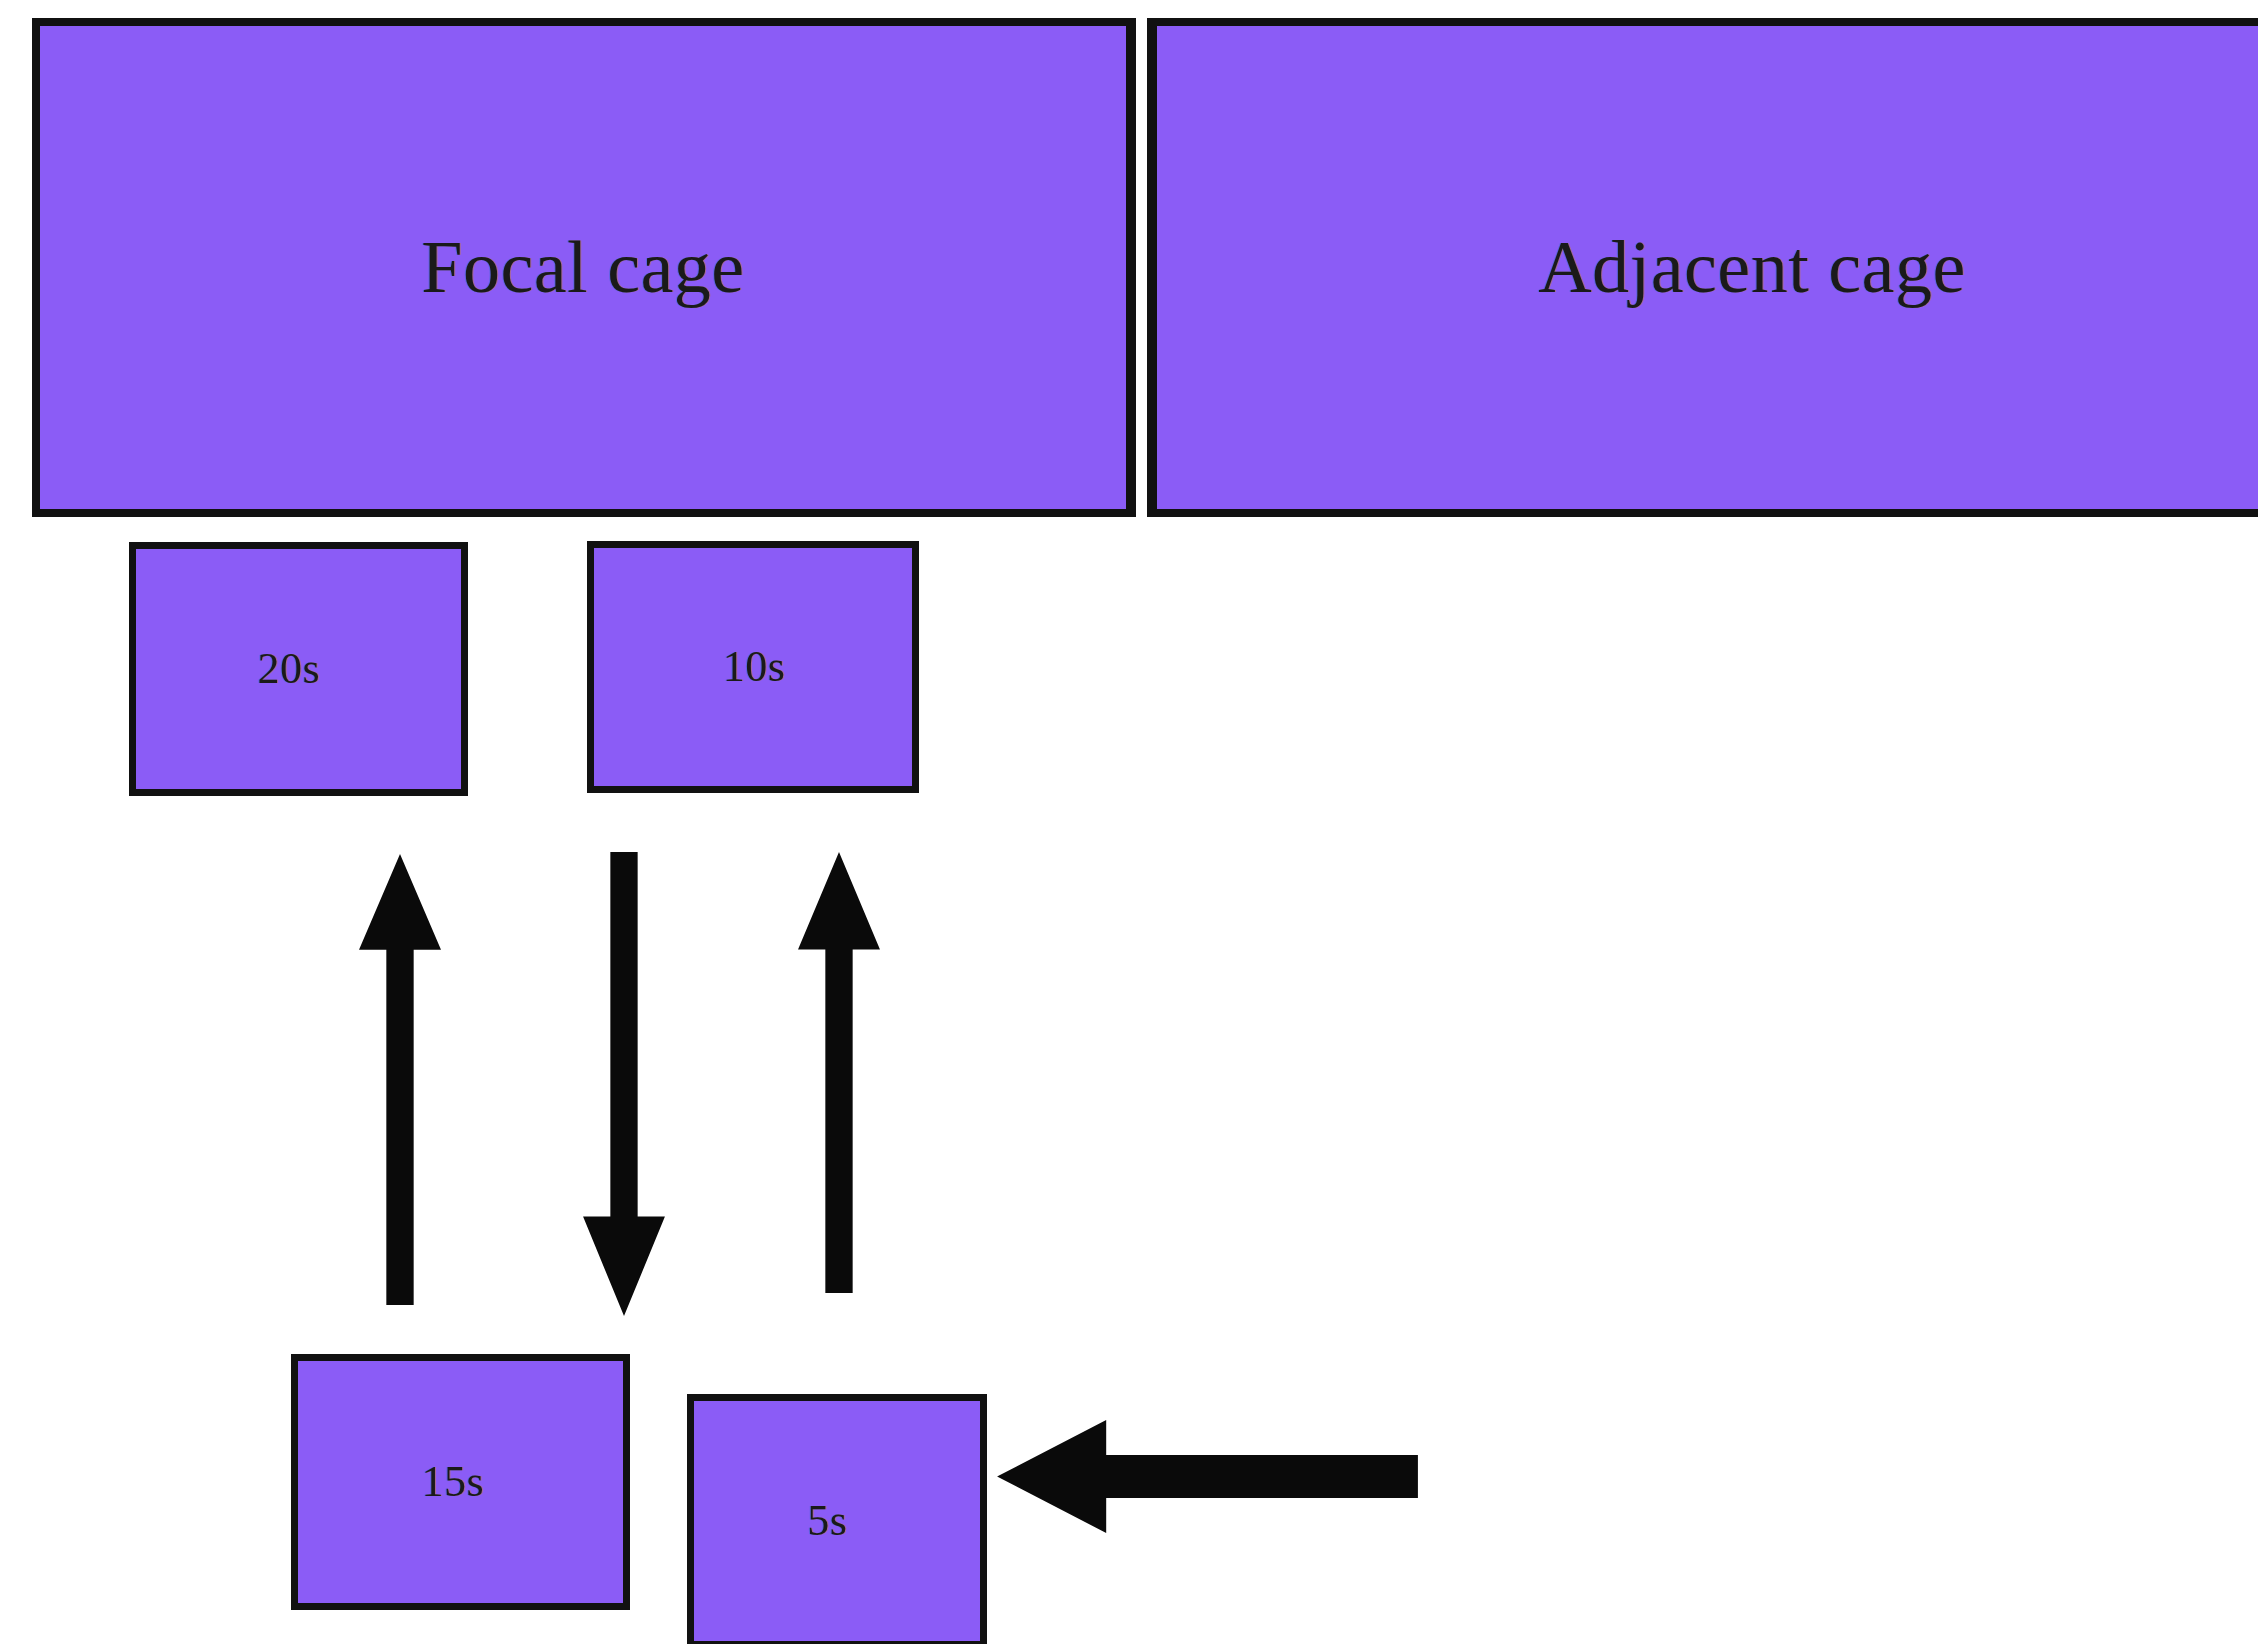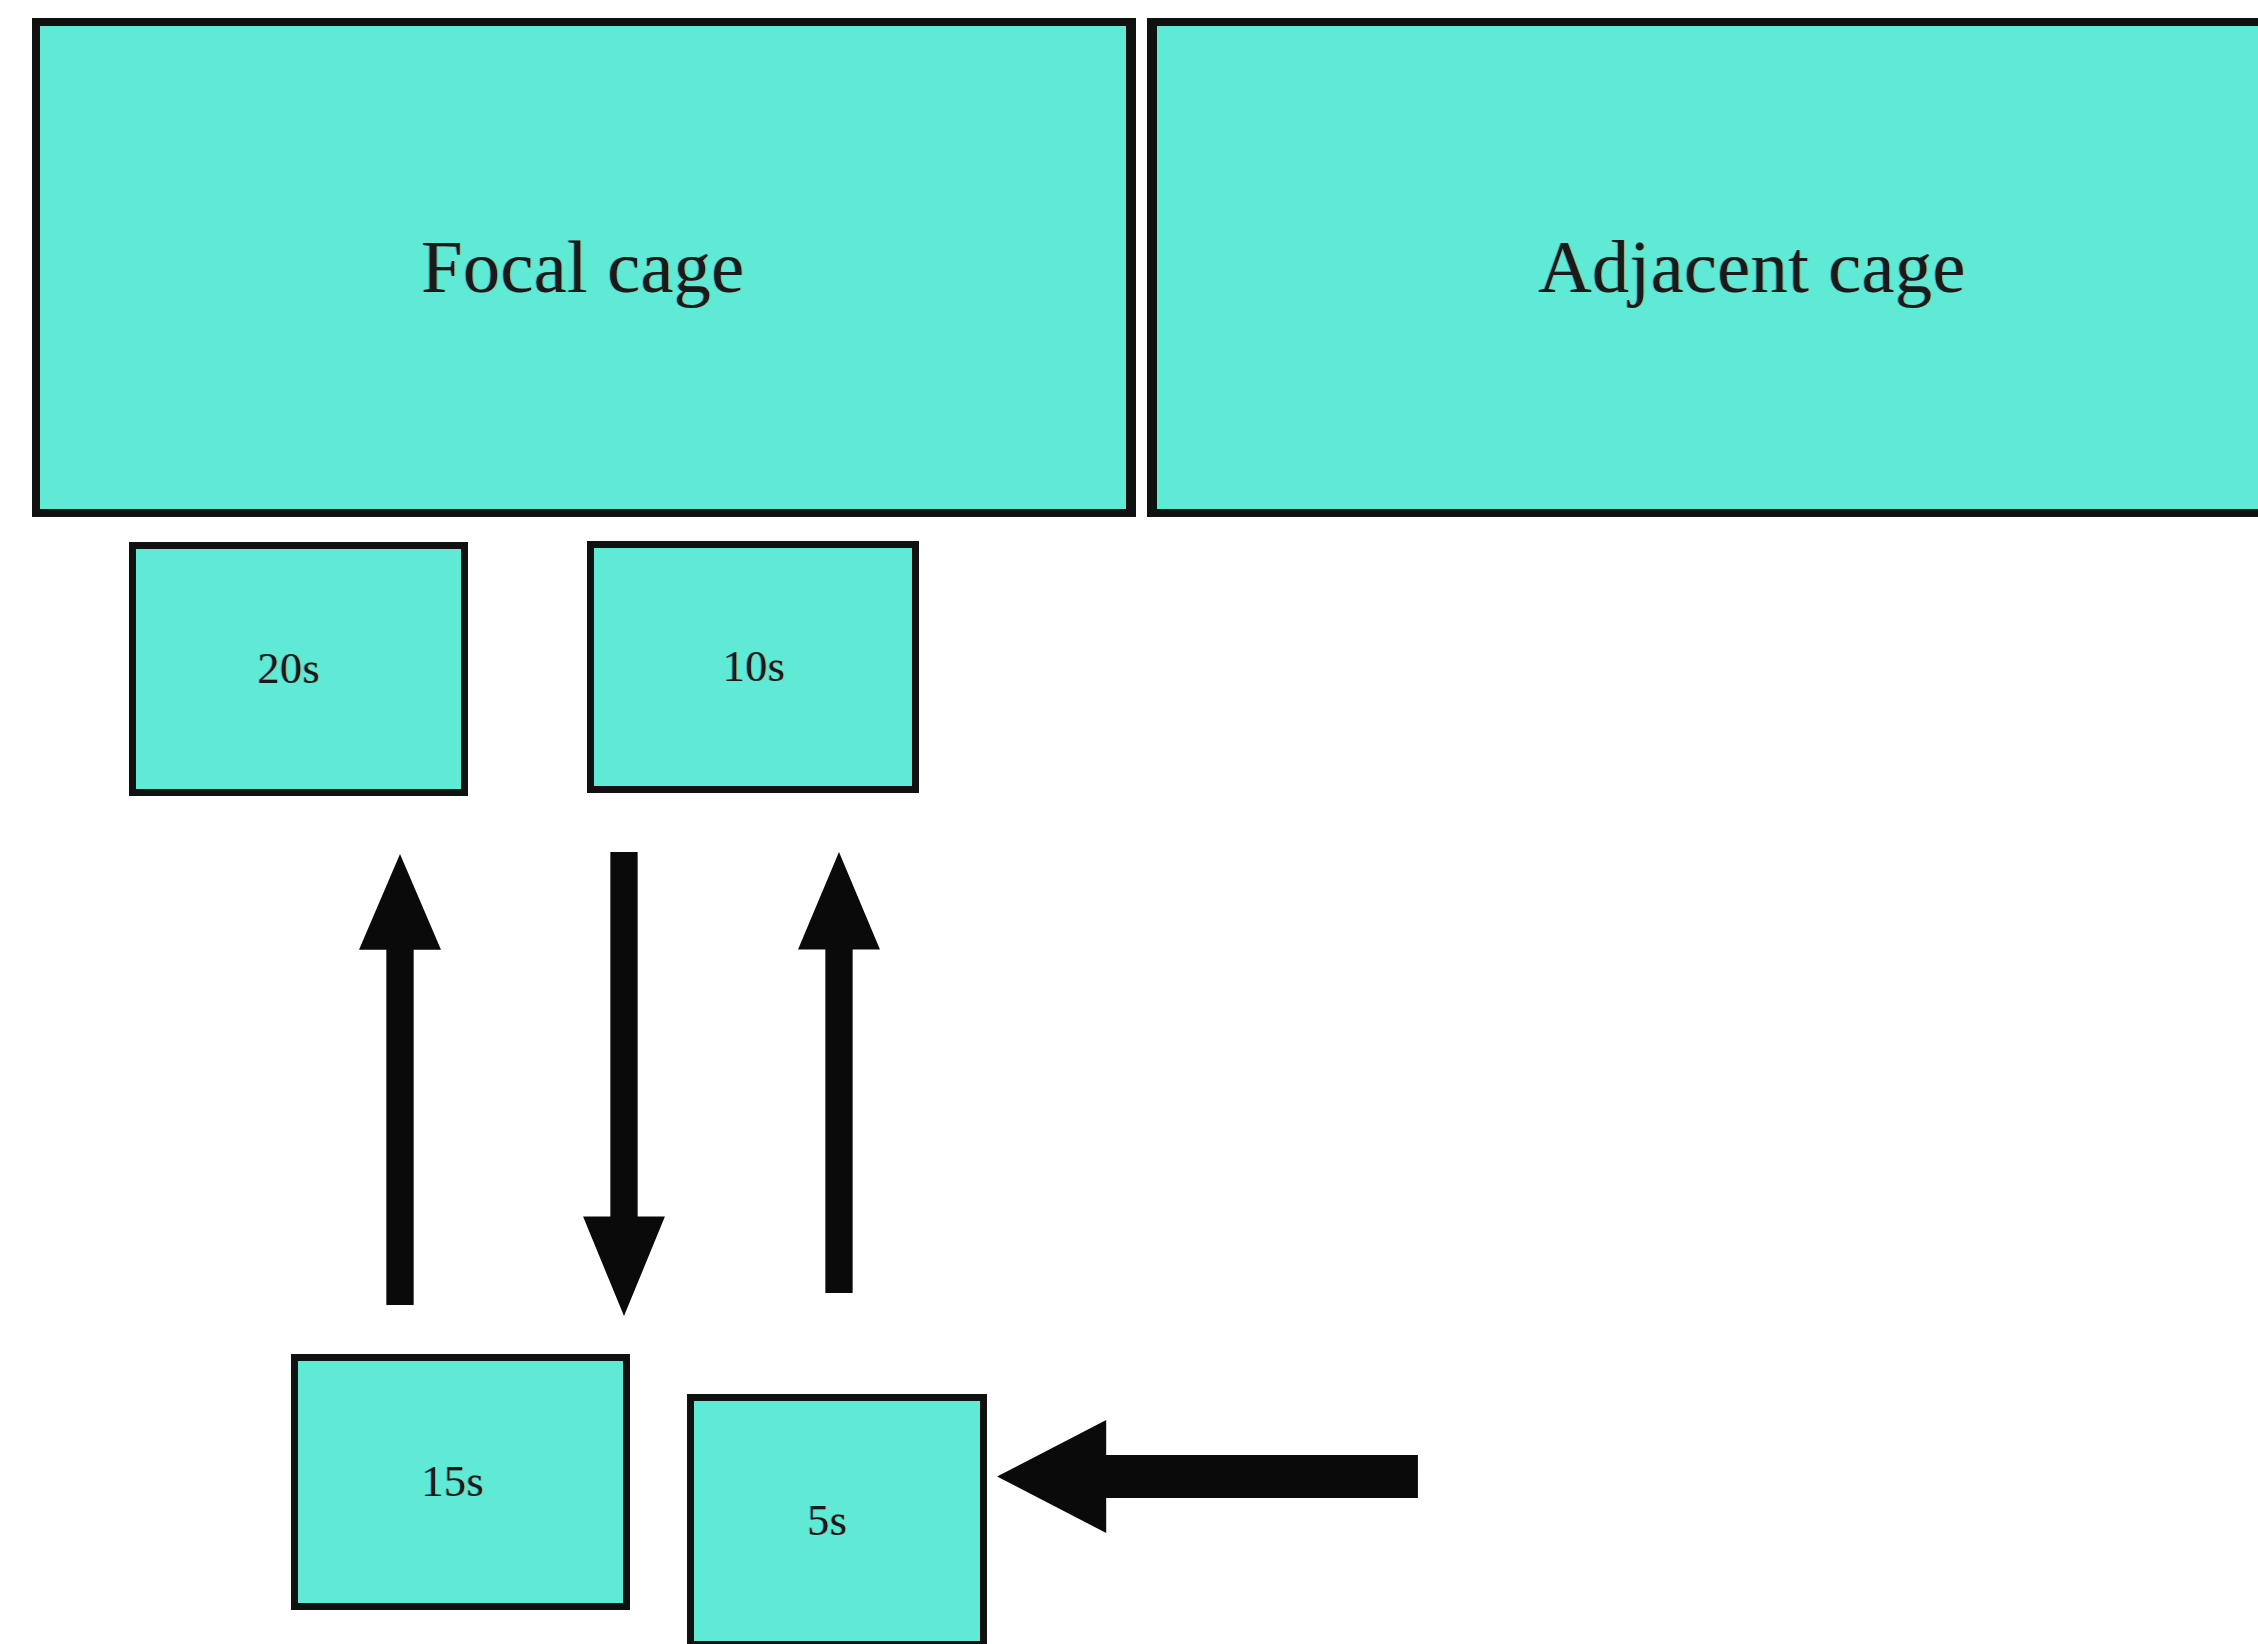--- a/index.html
+++ b/index.html
@@ -13,21 +13,21 @@
     height: 1644px;
     background: #ffffff;
     overflow: hidden;
     font-family: "Liberation Serif", "DejaVu Serif", serif;
   }
 
   
   .box {
     position: absolute;
     box-sizing: border-box;
-    background: #5eead4;
+    background: #8b5cf6;
     border: 8.8px solid #111111;
     display: flex;
     align-items: center;
     justify-content: center;
     overflow: hidden;
   }
   .box-label {
     color: #1a1a1a;
     line-height: 1;
     white-space: nowrap;

